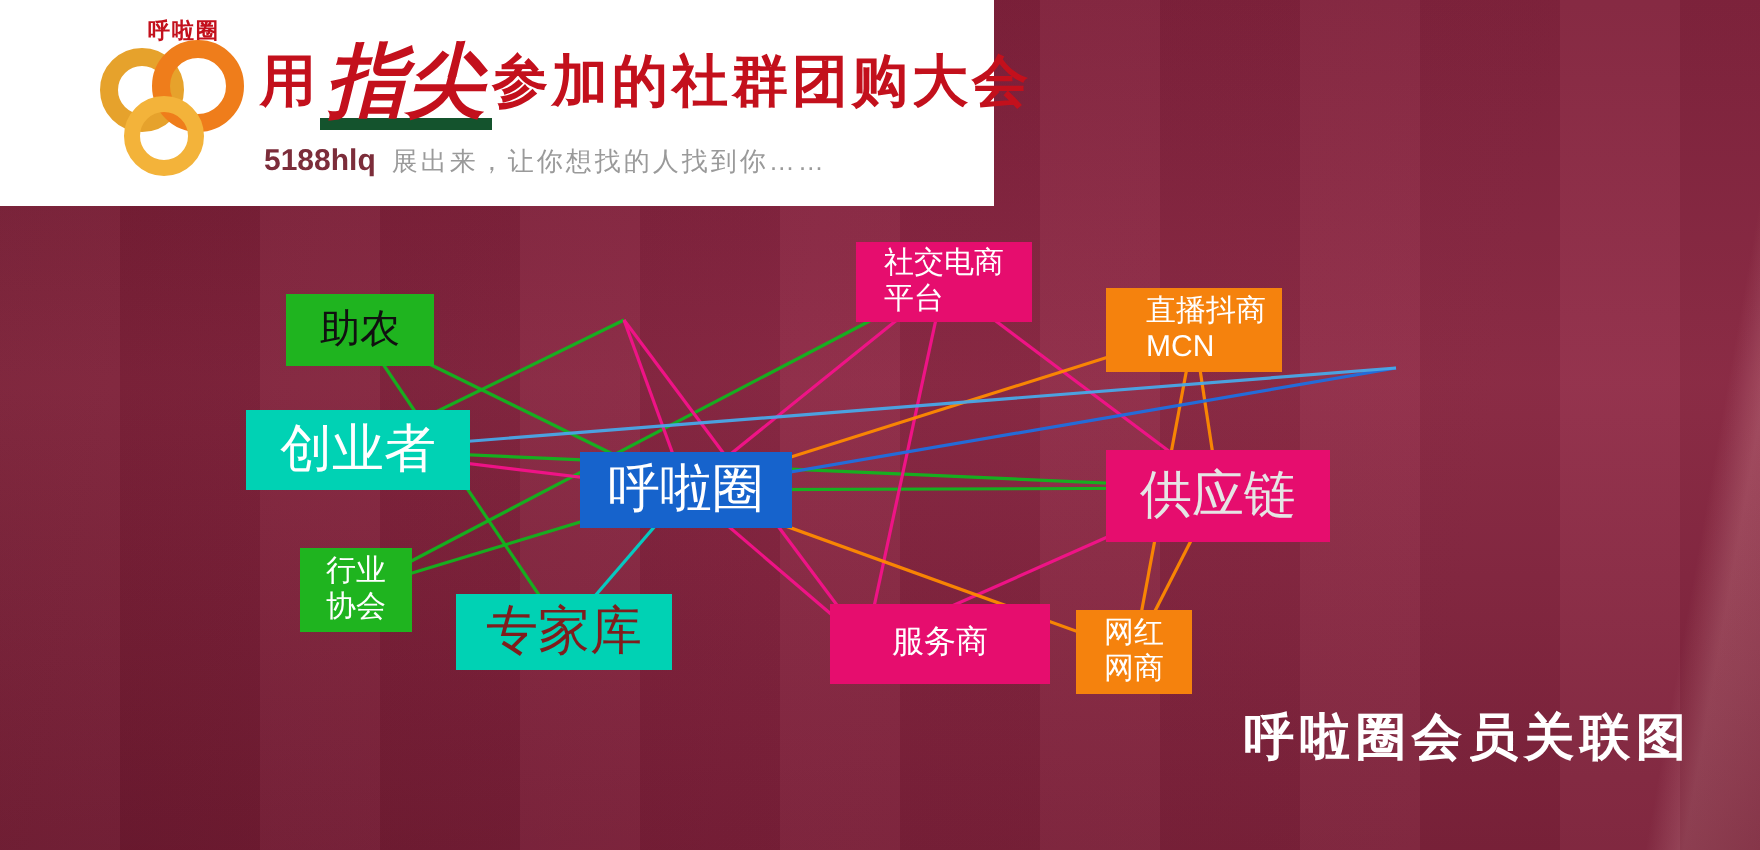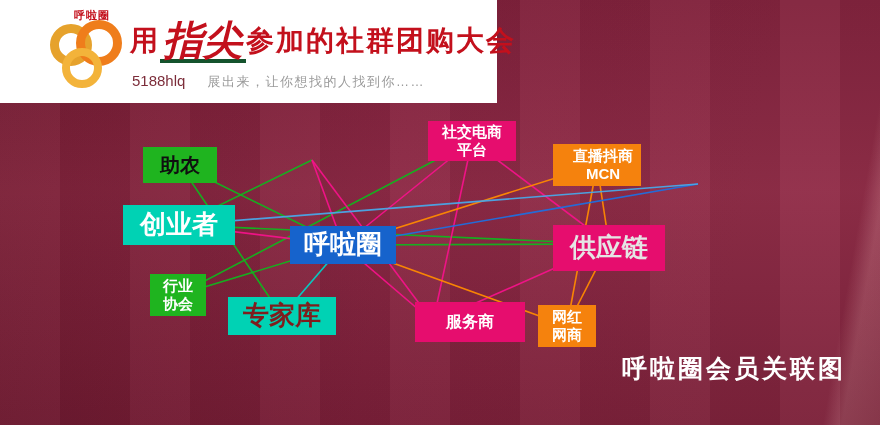--- a/index.html
+++ b/index.html
@@ -27,31 +27,31 @@
   .ring.r1{left:4px;top:16px;width:42px;height:42px;border:9px solid #e6a22c;}
   .ring.r2{left:30px;top:12px;width:46px;height:46px;border:9px solid #ef7d1b;}
   .ring.r3{left:16px;top:40px;width:40px;height:40px;border:8px solid #f3b33a;}
   .title-line{
     position:absolute;left:130px;top:22px;white-space:nowrap;color:#c3101c;font-weight:bold;
   }
   .title-line .t-pre,.title-line .t-post{font-size:28px;letter-spacing:2px;vertical-align:baseline;}
   .title-line .t-em{
     font-family:"Liberation Serif","DejaVu Serif",serif;font-style:italic;font-weight:bold;
     font-size:40px;color:#c3101c;padding:0 3px;vertical-align:-4px;display:inline-block;
-    border-bottom:4px solid #14532d;line-height:0.9;
+    border-bottom:6px solid #14532d;line-height:0.9;
   }
   .subtitle-line{position:absolute;left:132px;top:72px;white-space:nowrap;}
-  .subtitle-line .s-code{font-size:15px;font-weight:normal;color:#7c2d3a;margin-right:22px;}
+  .subtitle-line .s-code{font-size:15px;font-weight:bold;color:#7c2d3a;margin-right:8px;}
   .subtitle-line .s-text{font-size:13px;color:#9a9a9a;letter-spacing:1.5px;}
   
   #edges{position:absolute;left:0;top:0;width:880px;height:425px;}
   #nodes{position:absolute;left:0;top:0;width:880px;height:425px;pointer-events:none;}
   .node{
-    position:absolute;display:flex;align-items:center;justify-content:center;text-align:center;
-    white-space:pre-line;font-weight:700;box-sizing:border-box;line-height:1.2;
+    position:absolute;display:flex;align-items:center;justify-content:center;
+    white-space:pre-line;font-weight:400;box-sizing:border-box;line-height:1.2;
   }
   
   .caption{
     position:absolute;right:34px;top:352px;color:#ffffff;font-weight:bold;
     font-size:25px;letter-spacing:3px;white-space:nowrap;padding-left:32px;
   }
 </style>
 </head>
 <body>
 

